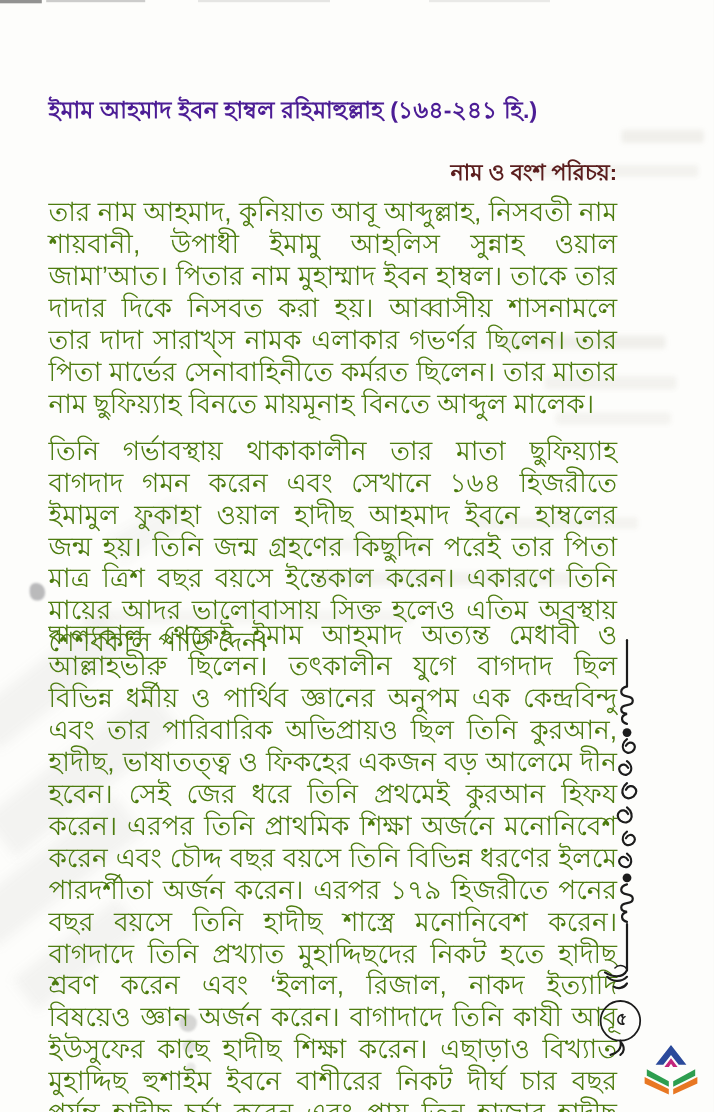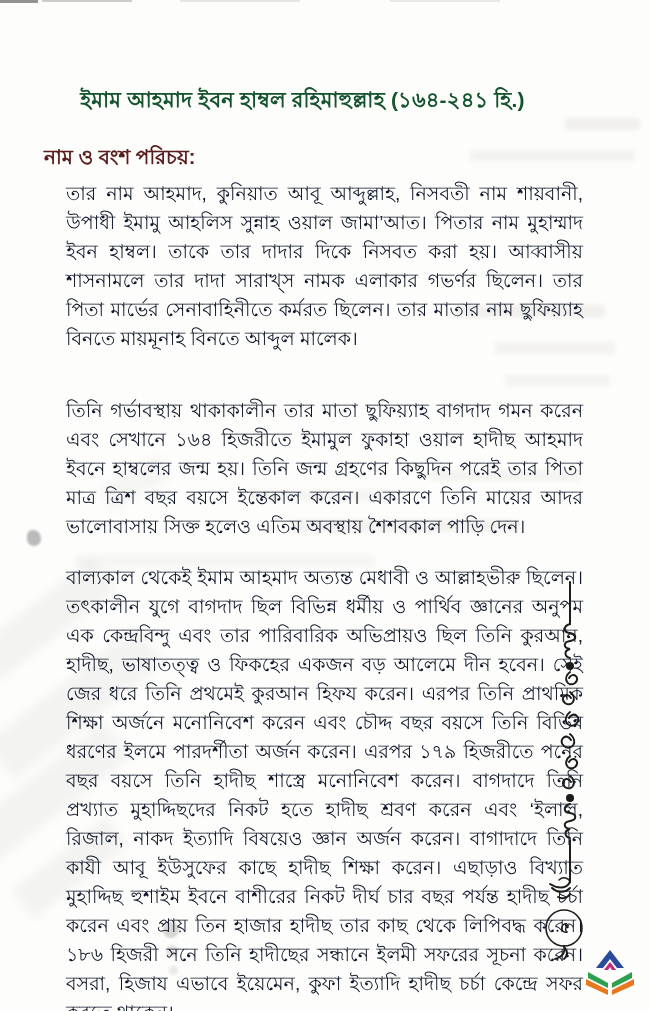--- a/index.html
+++ b/index.html
@@ -16,36 +16,35 @@
   
   .top-edge { position:absolute; top:0; left:0; height:3px; background:#3a3a3a; opacity:.55; }
   .seg1 { width:38px; left:0; }
   .seg2 { width:90px; left:42px; opacity:.25; height:2px; }
   .seg3 { width:120px; left:180px; opacity:.12; height:2px; }
   .seg4 { width:110px; left:390px; opacity:.10; height:2px; }
 
   .content { position:absolute; left:44px; width:517px; }
 
   .doc-title {
-    top:84px; text-align:center;
-    font-size:21px; font-weight:bold; color:#14532d;
+    top:84px; text-align:left;
+    font-size:21px; font-weight:bold; color:#4c1d95;
     letter-spacing:.2px;
   }
   .section-heading {
-    text-align:left; font-size:20px; font-weight:bold; color:#5a1d1d;
+    text-align:right; font-size:20px; font-weight:bold; color:#5a1d1d;
   }
   .h1 { top:142px; }
   .h2 { top:341px; }
   .h3 { top:527px; }
 
   .para {
-    font-size:19px; line-height:29px;
+    font-size:24px; line-height:29px;
     text-align:justify; text-align-last:left;
-    color:#0f172a;
-    margin-left:22px;
+    color:#4d7c0f;
   }
   .p1 { top:179px; }
   .p2 { top:396px; }
   .p3 { top:563px; }
 
   
   .bleed {
     position:absolute; background:rgba(125,115,100,.10);
     filter:blur(2.5px); border-radius:3px; pointer-events:none;
   }

